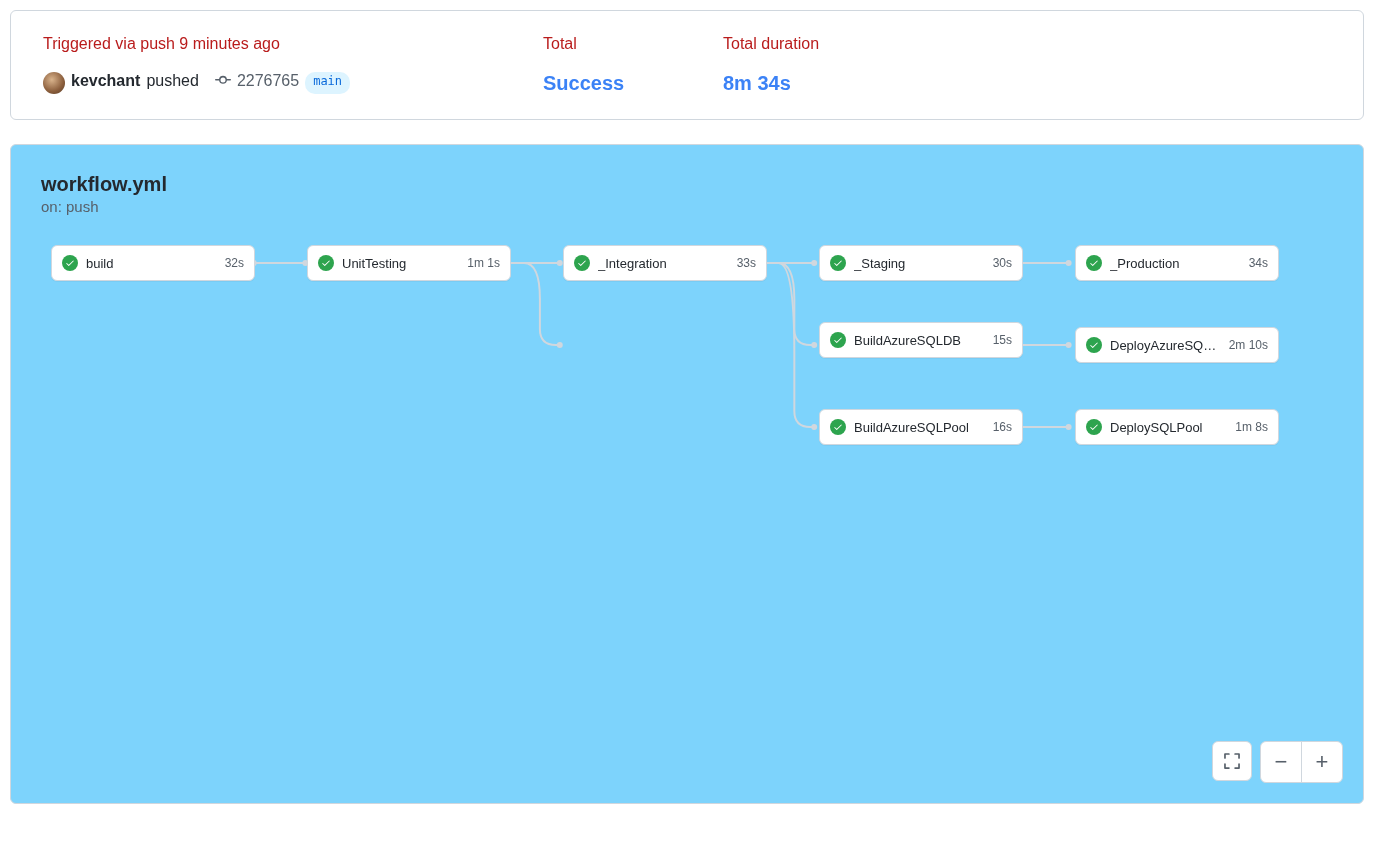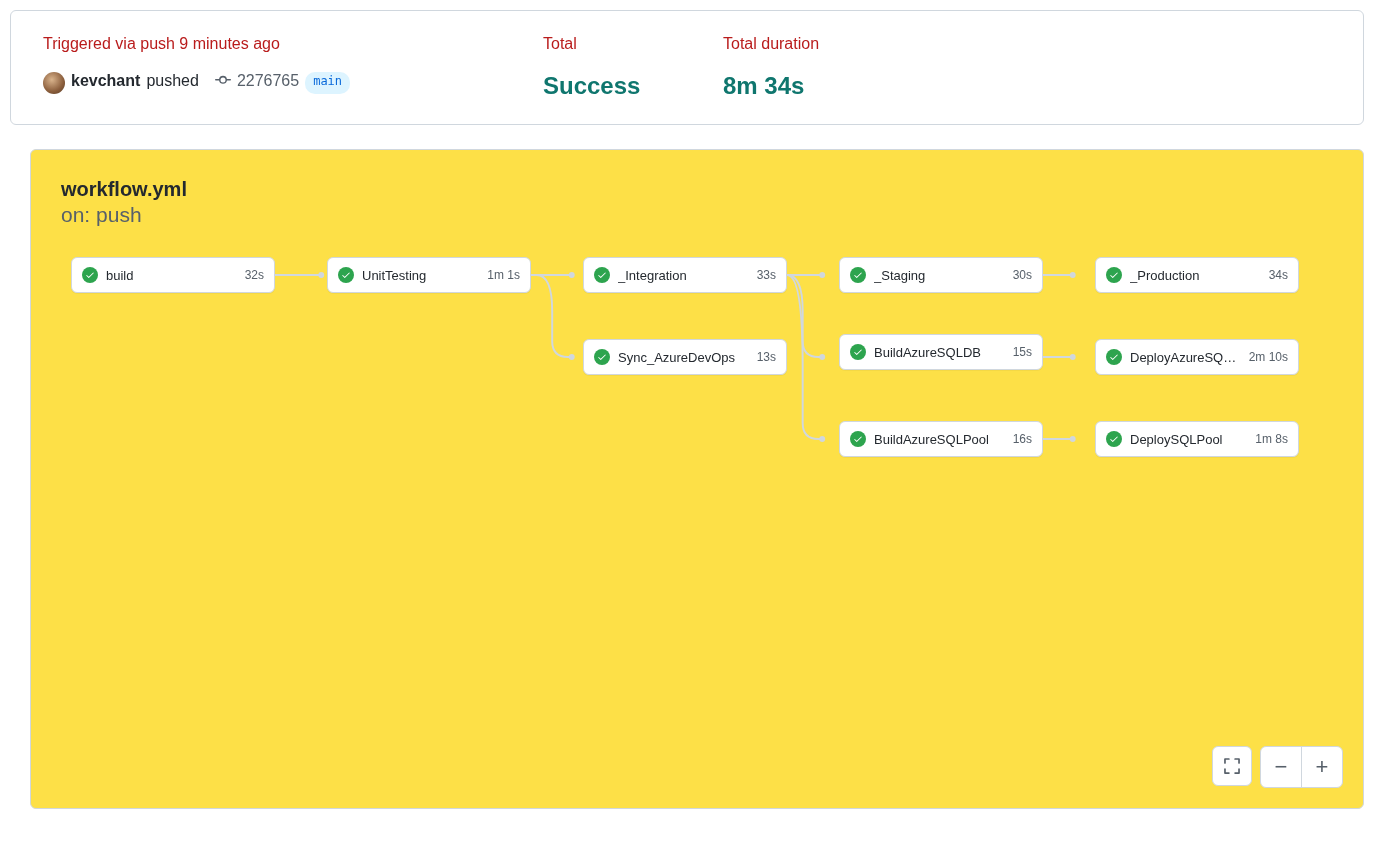--- a/index.html
+++ b/index.html
@@ -20,23 +20,23 @@
     align-items: flex-start;
   }
   .summary-col { min-width: 100px; }
   .summary-label {
     color: #b91c1c;
     font-size: 16px;
     margin-bottom: 19px;
   }
   .summary-col-trigger { flex: 0 0 420px; }
   .summary-value {
-    font-size: 24px;
+    font-size: 20px;
     font-weight: 600;
-    color: #0f766e;
+    color: #3b82f6;
   }
   .trigger-line {
     display: flex;
     gap: 6px;
     font-size: 16px;
     flex-wrap: wrap;
   }
   .avatar {
     width: 22px; height: 22px; border-radius: 50%;
     background: radial-gradient(circle at 40% 35%, #d9b38c 0%, #8b5e3c 60%, #553a25 100%);
@@ -65,33 +65,32 @@
     padding: 6px 14px 10px 14px;
     margin-top: -10px;
     margin-left: -14px;
   }
 
   
   .workflow-panel {
     margin-top: 24px;
     border: 1px solid #d0d7de;
     border-radius: 6px;
-    background: #fde047;
+    background: #7dd3fc;
     padding: 28px 30px 20px 30px;
     position: relative;
     height: 660px;
-    margin-left: 20px;
   }
   .workflow-title {
     font-size: 20px;
     font-weight: 700;
     color: #24292f;
   }
   .workflow-sub {
-    font-size: 21px;
+    font-size: 15px;
     color: #57606a;
     margin-top: 2px;
   }
 
   
   .graph-area {
     position: relative;
     width: 100%;
     height: 520px;
     margin-top: 30px;
@@ -274,29 +273,20 @@
 
     <div class="job-node" style="left:522px; top:0px;">
       <span class="check">
           <svg viewBox="0 0 16 16" width="10" height="10">
             <path d="M13.78 4.22a.75.75 0 0 1 0 1.06l-7.25 7.25a.75.75 0 0 1-1.06 0L2.22 9.28a.75.75 0 1 1 1.06-1.06L6 10.94l6.72-6.72a.75.75 0 0 1 1.06 0Z"></path>
           </svg>
         </span>
       <span class="job-name">_Integration</span>
       <span class="job-dur">33s</span>
     </div>
-    <div class="job-node" style="left:522px; top:82px;">
-      <span class="check">
-          <svg viewBox="0 0 16 16" width="10" height="10">
-            <path d="M13.78 4.22a.75.75 0 0 1 0 1.06l-7.25 7.25a.75.75 0 0 1-1.06 0L2.22 9.28a.75.75 0 1 1 1.06-1.06L6 10.94l6.72-6.72a.75.75 0 0 1 1.06 0Z"></path>
-          </svg>
-        </span>
-      <span class="job-name">Sync_AzureDevOps</span>
-      <span class="job-dur">13s</span>
-    </div>
 
     <div class="job-node" style="left:778px; top:0px;">
       <span class="check">
           <svg viewBox="0 0 16 16" width="10" height="10">
             <path d="M13.78 4.22a.75.75 0 0 1 0 1.06l-7.25 7.25a.75.75 0 0 1-1.06 0L2.22 9.28a.75.75 0 1 1 1.06-1.06L6 10.94l6.72-6.72a.75.75 0 0 1 1.06 0Z"></path>
           </svg>
         </span>
       <span class="job-name">_Staging</span>
       <span class="job-dur">30s</span>
     </div>

